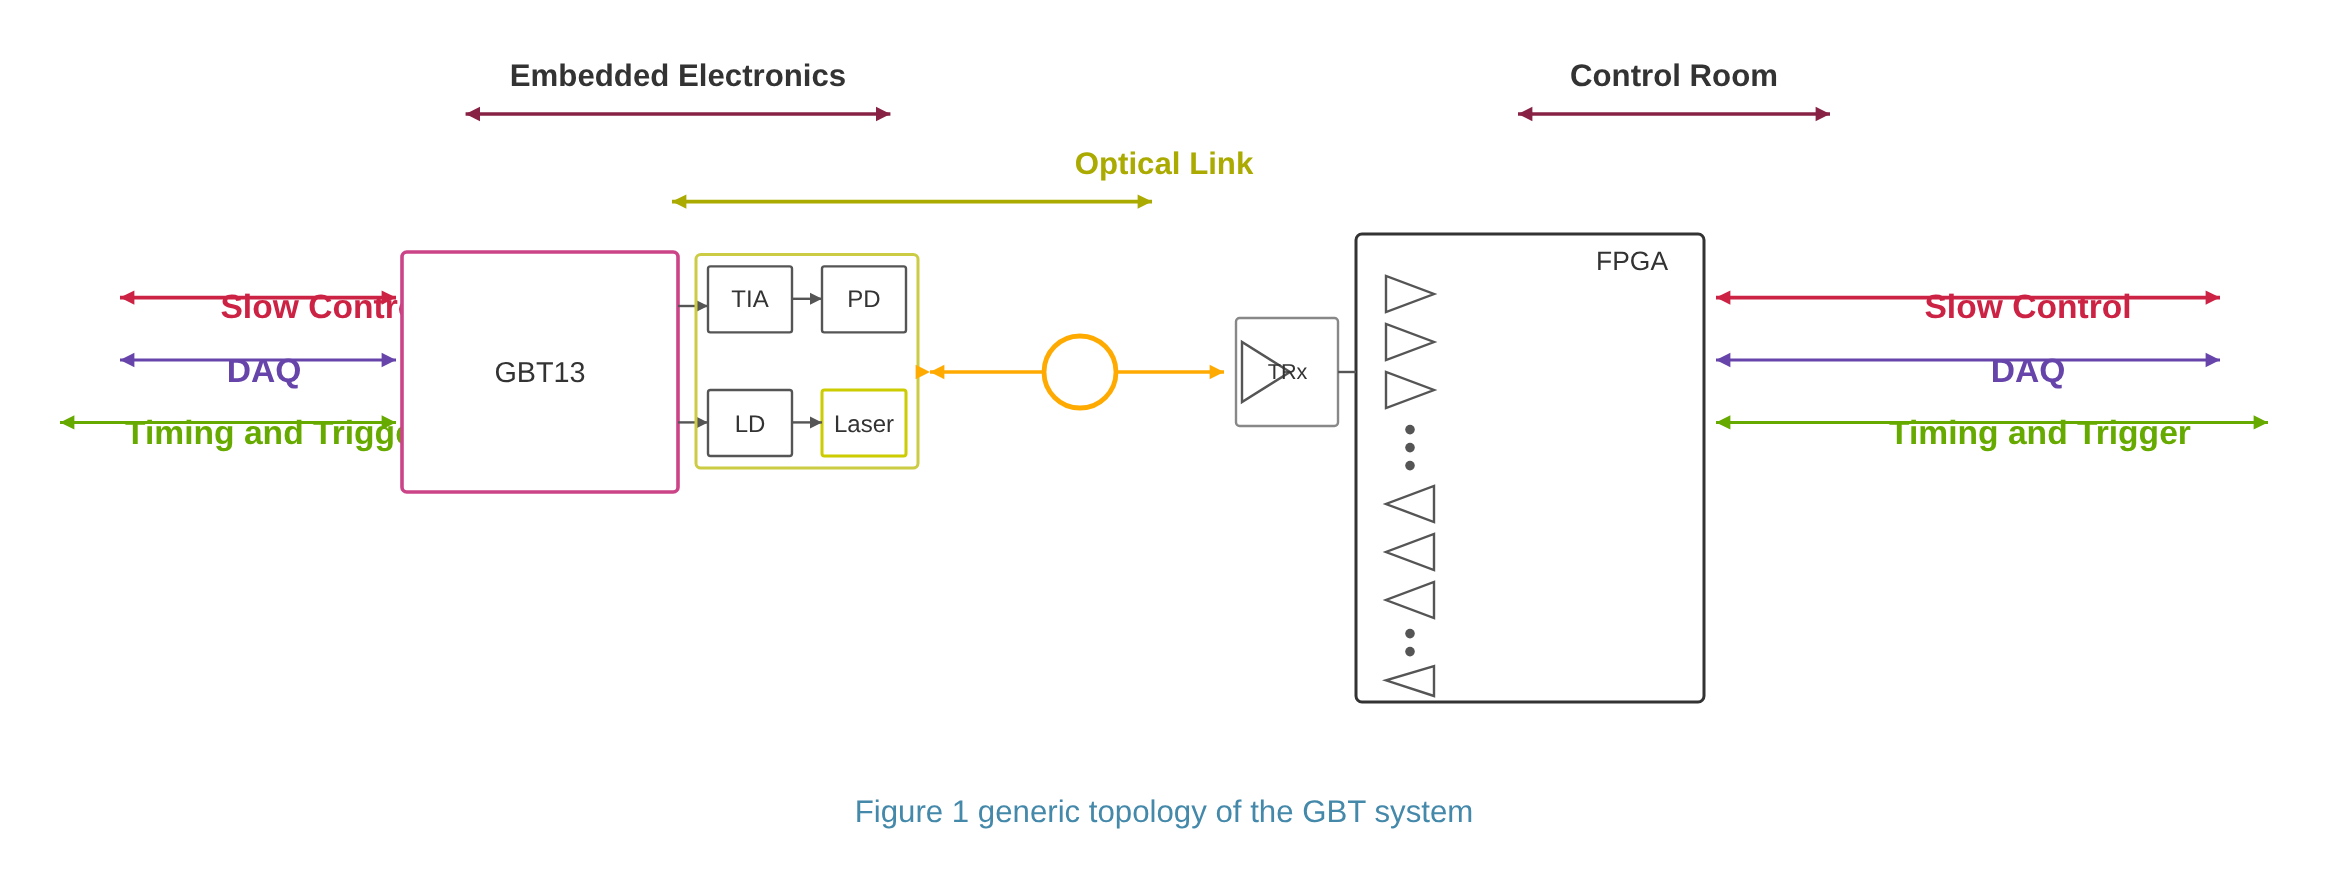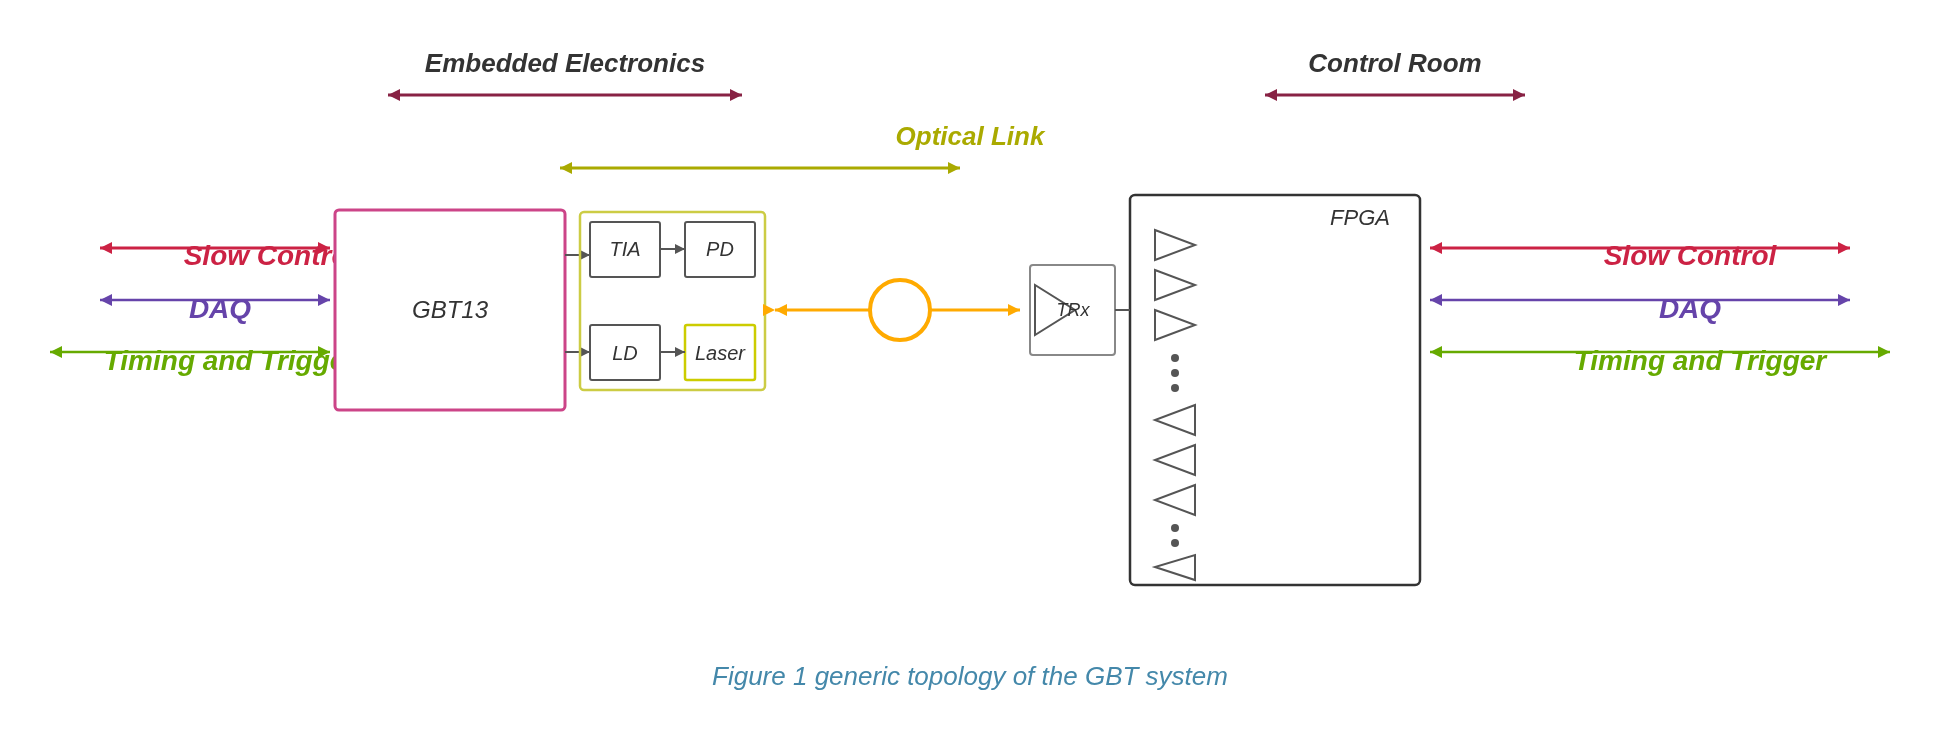--- a/index.html
+++ b/index.html
@@ -8,21 +8,20 @@
       height: 746px;
       background: #fff;
       font-family: Arial, sans-serif;
       overflow: hidden;
       position: relative;
     }
     .diagram-container {
       width: 100%;
       height: 100%;
       position: relative;
-      font-style: italic;
     }
     svg {
       position: absolute;
       top: 0; left: 0;
       width: 1940px;
       height: 746px;
     }
   </style>
 </head>
 <body>

